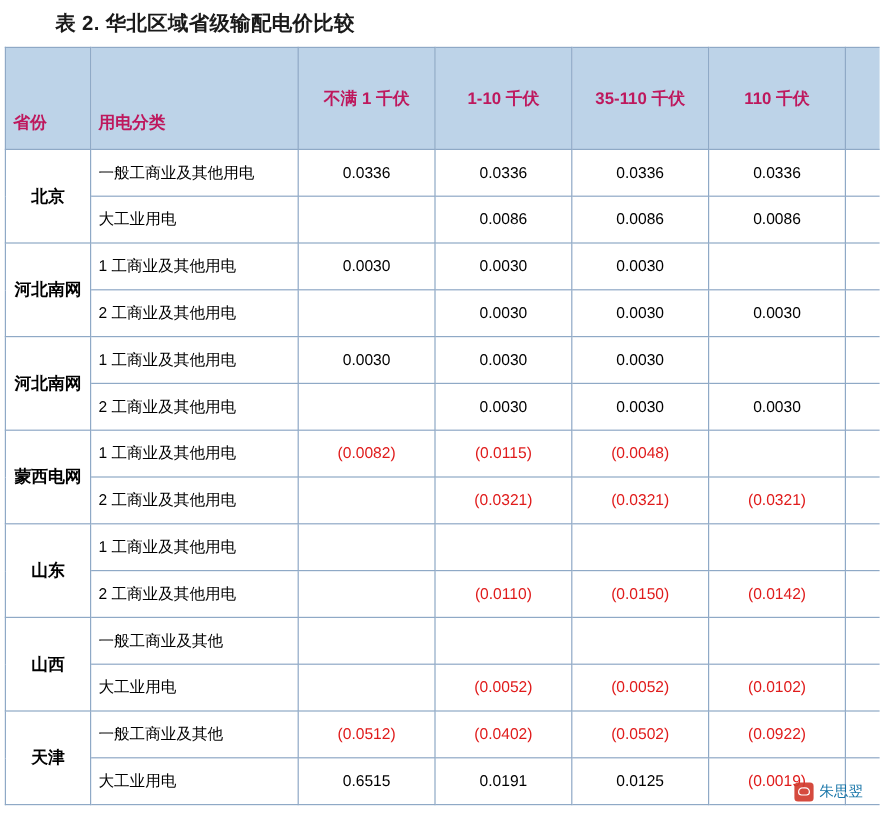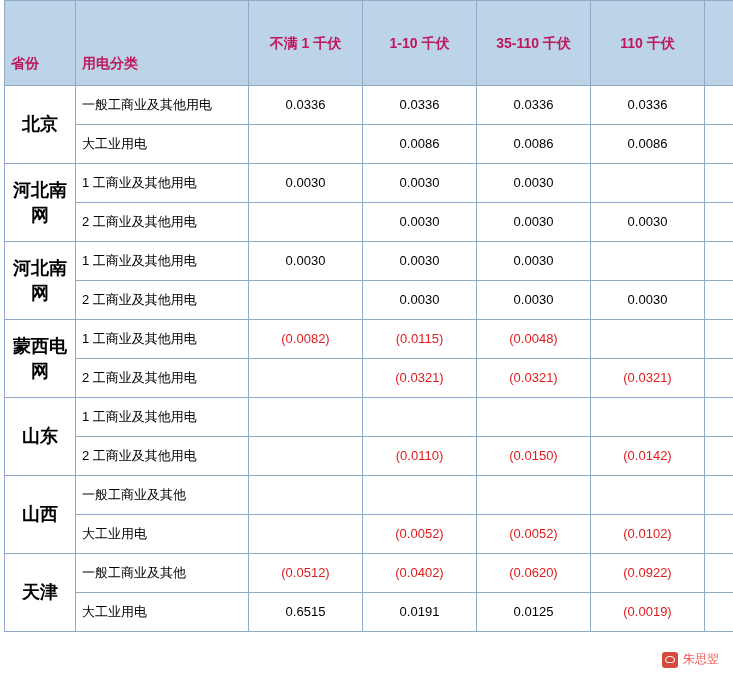--- a/index.html
+++ b/index.html
@@ -58,21 +58,21 @@
   thead th.c-cat {
     text-align: left;
     vertical-align: bottom;
     padding-bottom: 12px;
     width: 160px;
   }
   th.c-v { width: 101px; }
   td.prov {
     text-align: center;
     font-weight: bold;
-    font-size: 18px;
+    font-size: 14px;
     width: 58px;
     margin-left: 28px;
   }
   td.cat {
     text-align: left;
     font-size: 13px;
     height: 38px;
     margin-top: 20px;
   }
   td.val {
@@ -104,29 +104,30 @@
     left: 3px;
     top: 4px;
     width: 10px;
     height: 7px;
     border: 1.6px solid #ffffff;
     border-radius: 4px 4px 3px 3px;
     box-sizing: border-box;
   }
   .wm-text {
     font-size: 12px;
-    color: #ef4444;
+    color: #0369a1;
     white-space: nowrap;
   }
 </style>
 </head>
 <body>
 
 <div class="page">
 
+  <div class="title">表 2. 华北区域省级输配电价比较</div>
 
   <table class="cmp">
     <thead>
       <tr>
         <th class="c-prov">省份</th>
         <th class="c-cat">用电分类</th>
         <th class="c-v">不满 1 千伏</th>
         <th class="c-v">1-10 千伏</th>
         <th class="c-v">35-110 千伏</th>
         <th class="c-v">110 千伏</th>
@@ -241,21 +242,21 @@
         <td class="val neg">(0.0052)</td>
         <td class="val neg">(0.0102)</td>
         <td class="val neg">(0.0202)</td>
       </tr>
 
       <tr>
         <td class="prov" rowspan="2">天津</td>
         <td class="cat">一般工商业及其他</td>
         <td class="val neg">(0.0512)</td>
         <td class="val neg">(0.0402)</td>
-        <td class="val neg">(0.0620)</td>
+        <td class="val neg">(0.0502)</td>
         <td class="val neg">(0.0922)</td>
         <td class="val neg">(0.0808)</td>
       </tr>
       <tr>
         <td class="cat">大工业用电</td>
         <td class="val">0.6515</td>
         <td class="val">0.0191</td>
         <td class="val">0.0125</td>
         <td class="val neg">(0.0019)</td>
         <td class="val neg">(0.0125)</td>

